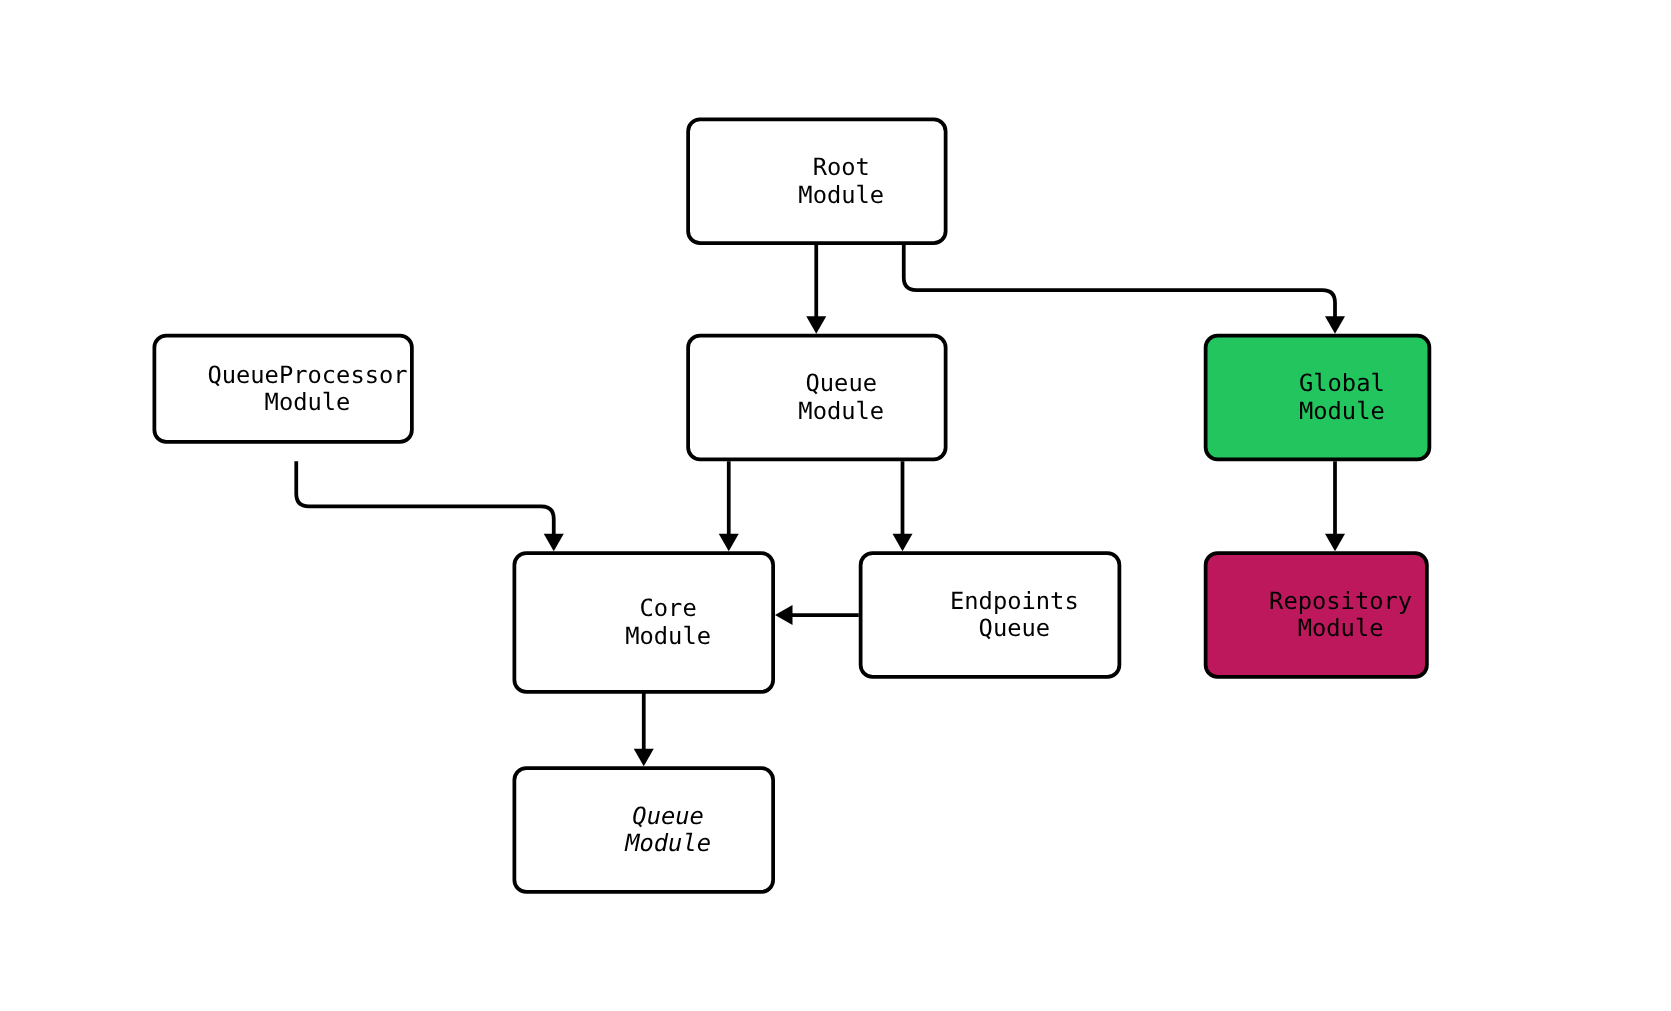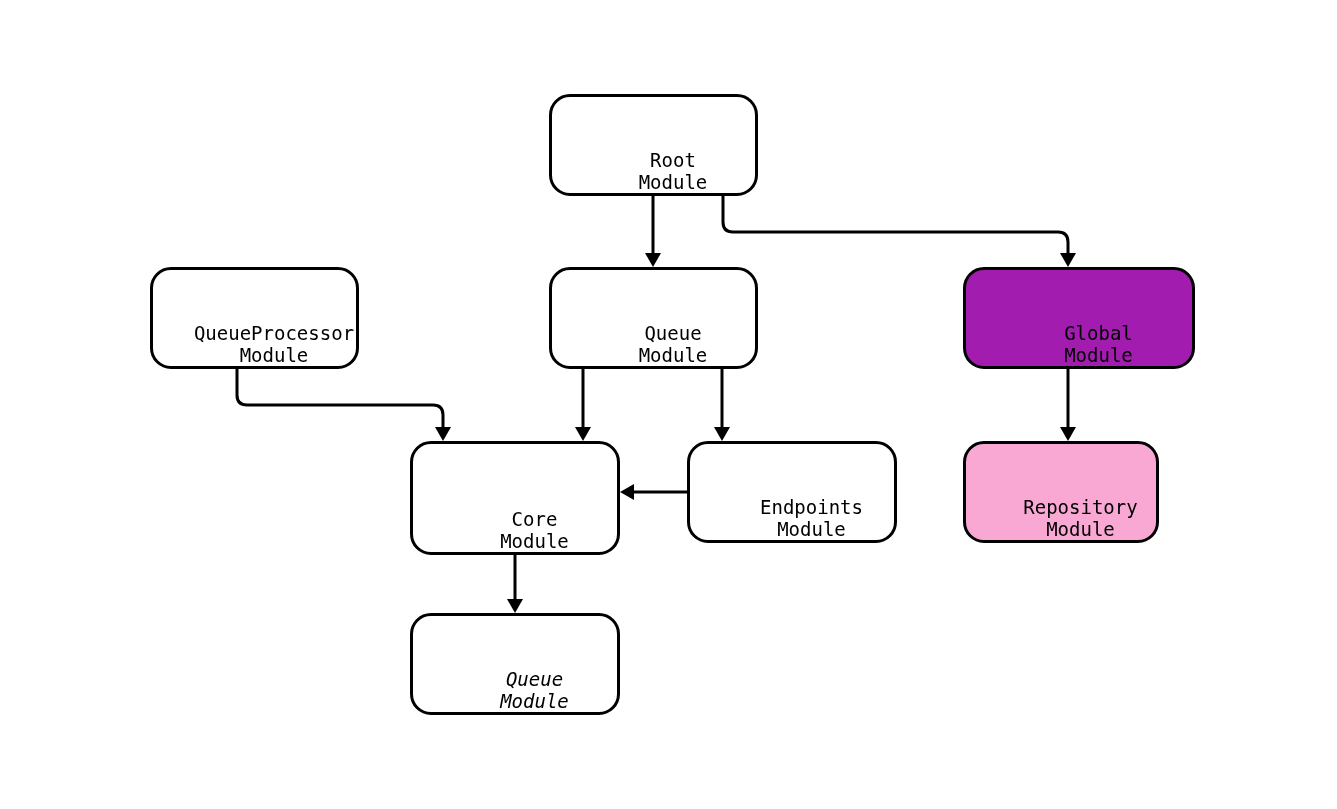--- a/index.html
+++ b/index.html
@@ -21,25 +21,25 @@
     left: 0;
     top: 0;
     width: 1337px;
     height: 809px;
   }
   .node {
     position: absolute;
     box-sizing: border-box;
     background: #ffffff;
     border: 3px solid #000000;
-    border-radius: 21px;
+    border-radius: 11px;
     display: flex;
     flex-direction: column;
     align-items: center;
-    justify-content: flex-end;
+    justify-content: center;
     z-index: 2;
     padding-left: 39px;
   }
   .node-label {
     font-family: "DejaVu Sans Mono", "Liberation Mono", monospace;
     font-size: 19px;
     line-height: 22px;
     color: #000000;
     text-align: center;
     white-space: pre;
@@ -75,46 +75,46 @@
         <path d="M 515 543 L 515 606" stroke="#000000" stroke-width="3" fill="none"></path>
         <path d="M 515 613 L 507 599 L 523 599 z" fill="#000000" stroke="none"></path>
       </g>
   </svg>
 
   <div class="node" style="left: 549px; top: 94px; width: 209px; height: 102px; border-color: rgb(0, 0, 0); background: rgb(255, 255, 255); border-width: 3px;">
     <span class="node-label">Root
 Module</span>
   </div>
 
-  <div class="node" style="left: 150px; top: 267px; width: 209px; height: 102px; border-color: rgb(0, 0, 0); background: rgb(255, 255, 255); border-width: 3px;">
+  <div class="node" style="left: 122px; top: 267px; width: 209px; height: 88px; border-color: rgb(0, 0, 0); background: rgb(255, 255, 255); border-width: 3px;">
     <span class="node-label">QueueProcessor
 Module</span>
   </div>
 
   <div class="node" style="left: 549px; top: 267px; width: 209px; height: 102px; border-color: rgb(0, 0, 0); background: rgb(255, 255, 255); border-width: 3px;">
     <span class="node-label">Queue
 Module</span>
   </div>
 
-  <div class="node" style="left: 963px; top: 267px; width: 232px; height: 102px; border-color: rgb(0, 0, 0); background: #a21caf; border-width: 3px;">
+  <div class="node" style="left: 963px; top: 267px; width: 182px; height: 102px; border-color: rgb(0, 0, 0); background: #22c55e; border-width: 3px;">
     <span class="node-label">Global
 Module</span>
   </div>
 
   <div class="node" style="left: 410px; top: 441px; width: 210px; height: 114px; border-color: rgb(0, 0, 0); background: rgb(255, 255, 255); border-width: 3px;">
     <span class="node-label">Core
 Module</span>
   </div>
 
   <div class="node" style="left: 687px; top: 441px; width: 210px; height: 102px; border-color: rgb(0, 0, 0); background: rgb(255, 255, 255); border-width: 3px;">
     <span class="node-label">Endpoints
-Module</span>
+Queue</span>
   </div>
 
-  <div class="node" style="left: 963px; top: 441px; width: 196px; height: 102px; border-color: rgb(0, 0, 0); background: #f9a8d4; border-width: 3px;">
+  <div class="node" style="left: 963px; top: 441px; width: 180px; height: 102px; border-color: rgb(0, 0, 0); background: #be185d; border-width: 3px;">
     <span class="node-label">Repository
 Module</span>
   </div>
 
   <div class="node" style="left: 410px; top: 613px; width: 210px; height: 102px; border-color: rgb(0, 0, 0); background: rgb(255, 255, 255); border-width: 3px; font-style: italic;">
     <span class="node-label">Queue
 Module</span>
   </div>
 
 </div>

